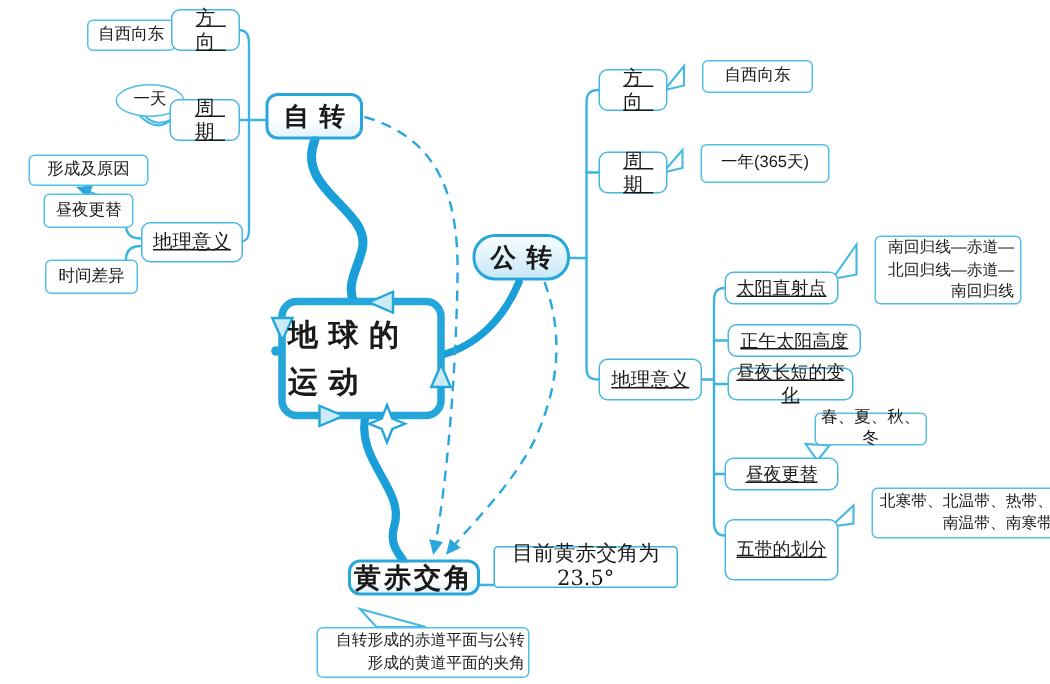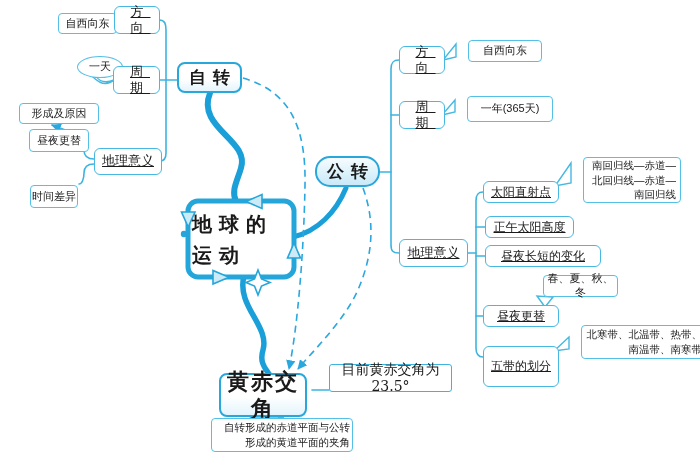--- a/index.html
+++ b/index.html
@@ -90,41 +90,41 @@
       <path d="M258,270 L261.5,279 L270,282.5 L261.5,286 L258,295 L254.5,286 L246,282.5 L254.5,279 Z" fill="#ffffff" stroke="#25a6da" stroke-width="1.6"></path>
     </g>
   </svg>
 
   <div class="node note" style="left:46px;top:13px;width:59px;height:21px">自西向东</div>
   <div class="node sm lbl2" style="left:114px;top:6px;width:46px;height:28px">方向</div>
   <div class="node note ellipse" style="left:65px;top:56px;width:46px;height:22px">一天</div>
   <div class="node sm lbl2" style="left:113px;top:66px;width:47px;height:28px">周期</div>
   <div class="node note" style="left:7px;top:103px;width:80px;height:21px">形成及原因</div>
   <div class="node note" style="left:17px;top:129px;width:60px;height:23px">昼夜更替</div>
-  <div class="node note" style="left:18px;top:185px;width:48px;height:23px">时间差异</div>
+  <div class="node note" style="left:18px;top:173px;width:62px;height:23px">时间差异</div>
   <div class="node sm" style="left:94px;top:148px;width:68px;height:27px">地理意义</div>
   <div class="node main lbl2" style="left:177px;top:62px;width:65px;height:31px">自转</div>
 
   <div class="central-text" style="left:192px;top:209px;width:98px">
     <div>地球的</div>
     <div>运动</div>
   </div>
 
   <div class="node main grad lbl2" style="left:315px;top:156px;width:65px;height:31px">公转</div>
   <div class="node sm lbl2" style="left:399px;top:46px;width:46px;height:28px">方向</div>
   <div class="node note" style="left:456px;top:40px;width:74px;height:22px">自西向东</div>
   <div class="node sm lbl2" style="left:399px;top:101px;width:46px;height:28px">周期</div>
   <div class="node note" style="left:455px;top:96px;width:86px;height:26px">一年(365天)</div>
   <div class="node sm" style="left:399px;top:239px;width:69px;height:28px">地理意义</div>
   <div class="node sm" style="left:483px;top:181px;width:76px;height:22px;font-size:12px">太阳直射点</div>
   <div class="node note note-left" style="left:571px;top:157px;width:98px;height:46px">南回归线—赤道—北回归线—赤道—南回归线</div>
   <div class="node sm" style="left:485px;top:216px;width:89px;height:22px;font-size:12px">正午太阳高度</div>
-  <div class="node sm" style="left:485px;top:245px;width:116px;height:22px;font-size:12px">昼夜长短的变化</div>
+  <div class="node sm" style="left:485px;top:245px;width:84px;height:22px;font-size:12px">昼夜长短的变化</div>
   <div class="node sm" style="left:483px;top:305px;width:76px;height:22px;font-size:12px">昼夜更替</div>
   <div class="node note" style="left:531px;top:275px;width:75px;height:22px">春、夏、秋、冬</div>
   <div class="node sm" style="left:483px;top:346px;width:76px;height:41px;font-size:12px">五带的划分</div>
   <div class="node note note-left" style="left:569px;top:325px;width:126px;height:34px">北寒带、北温带、热带、南温带、南寒带</div>
 
-  <div class="node main" style="left:219px;top:373px;width:88px;height:44px;letter-spacing:2px;font-size:22px">黄赤交角</div>
+  <div class="node main" style="left:232px;top:373px;width:88px;height:24px;letter-spacing:2px;font-size:18px">黄赤交角</div>
   <div class="node serif" style="left:329px;top:364px;width:123px;height:28px">目前黄赤交角为23.5°</div>
   <div class="node note note-left" style="left:199px;top:418px;width:142px;height:34px;padding:3px 2px">自转形成的赤道平面与公转形成的黄道平面的夹角</div>
 
 </div>
 
 </body></html>

